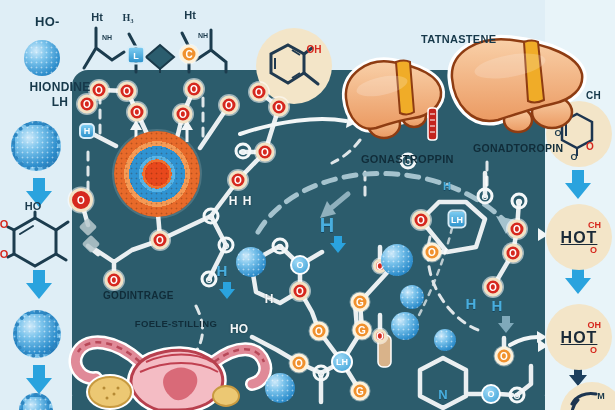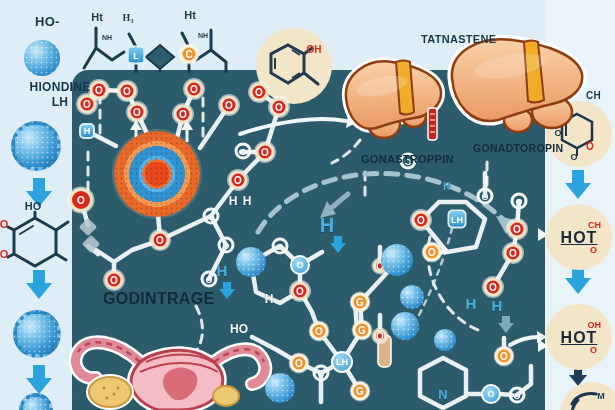--- a/index.html
+++ b/index.html
@@ -286,22 +286,23 @@
 
   <div id="label-layer">
     <div class="lbl" style="left:12px;top:14px;font-size:13px">HO-</div>
     <div class="lbl two-line" style="left:4px;top:80px;width:66px">
       <div style="font-size:12px">HIONDINE</div>
       <div style="font-size:12px">LH</div>
     </div>
     <div class="lbl" style="left:398px;top:33px;font-size:11px">TATNASTENE</div>
     <div class="lbl on-teal" style="left:450px;top:142px;font-size:10.5px">GONADTOROPIN</div>
     <div class="lbl on-teal" style="left:338px;top:153px;font-size:11px">GONASTROPPIN</div>
-    <div class="lbl on-teal" style="left:80px;top:290px;font-size:16px">GODINTRAGE</div>
+    <div class="lbl on-teal" style="left:80px;top:290px;font-size:10px">GODINTRAGE</div>
     <div class="lbl on-teal two-line" style="left:108px;top:318px;width:90px">
+      <div style="font-size:9.5px">FOELE-STILLING</div>
     </div>
     <div class="lbl" style="left:563px;top:90px;font-size:10px">CH</div>
     <div class="hot-circle" style="left:547px;top:209px">
       <span class="hot-sup">CH</span>
       <span class="hot-main">HOT</span>
       <span class="hot-sub">O</span>
     </div>
     <div class="hot-circle" style="left:547px;top:309px">
       <span class="hot-sup">OH</span>
       <span class="hot-main">HOT</span>

